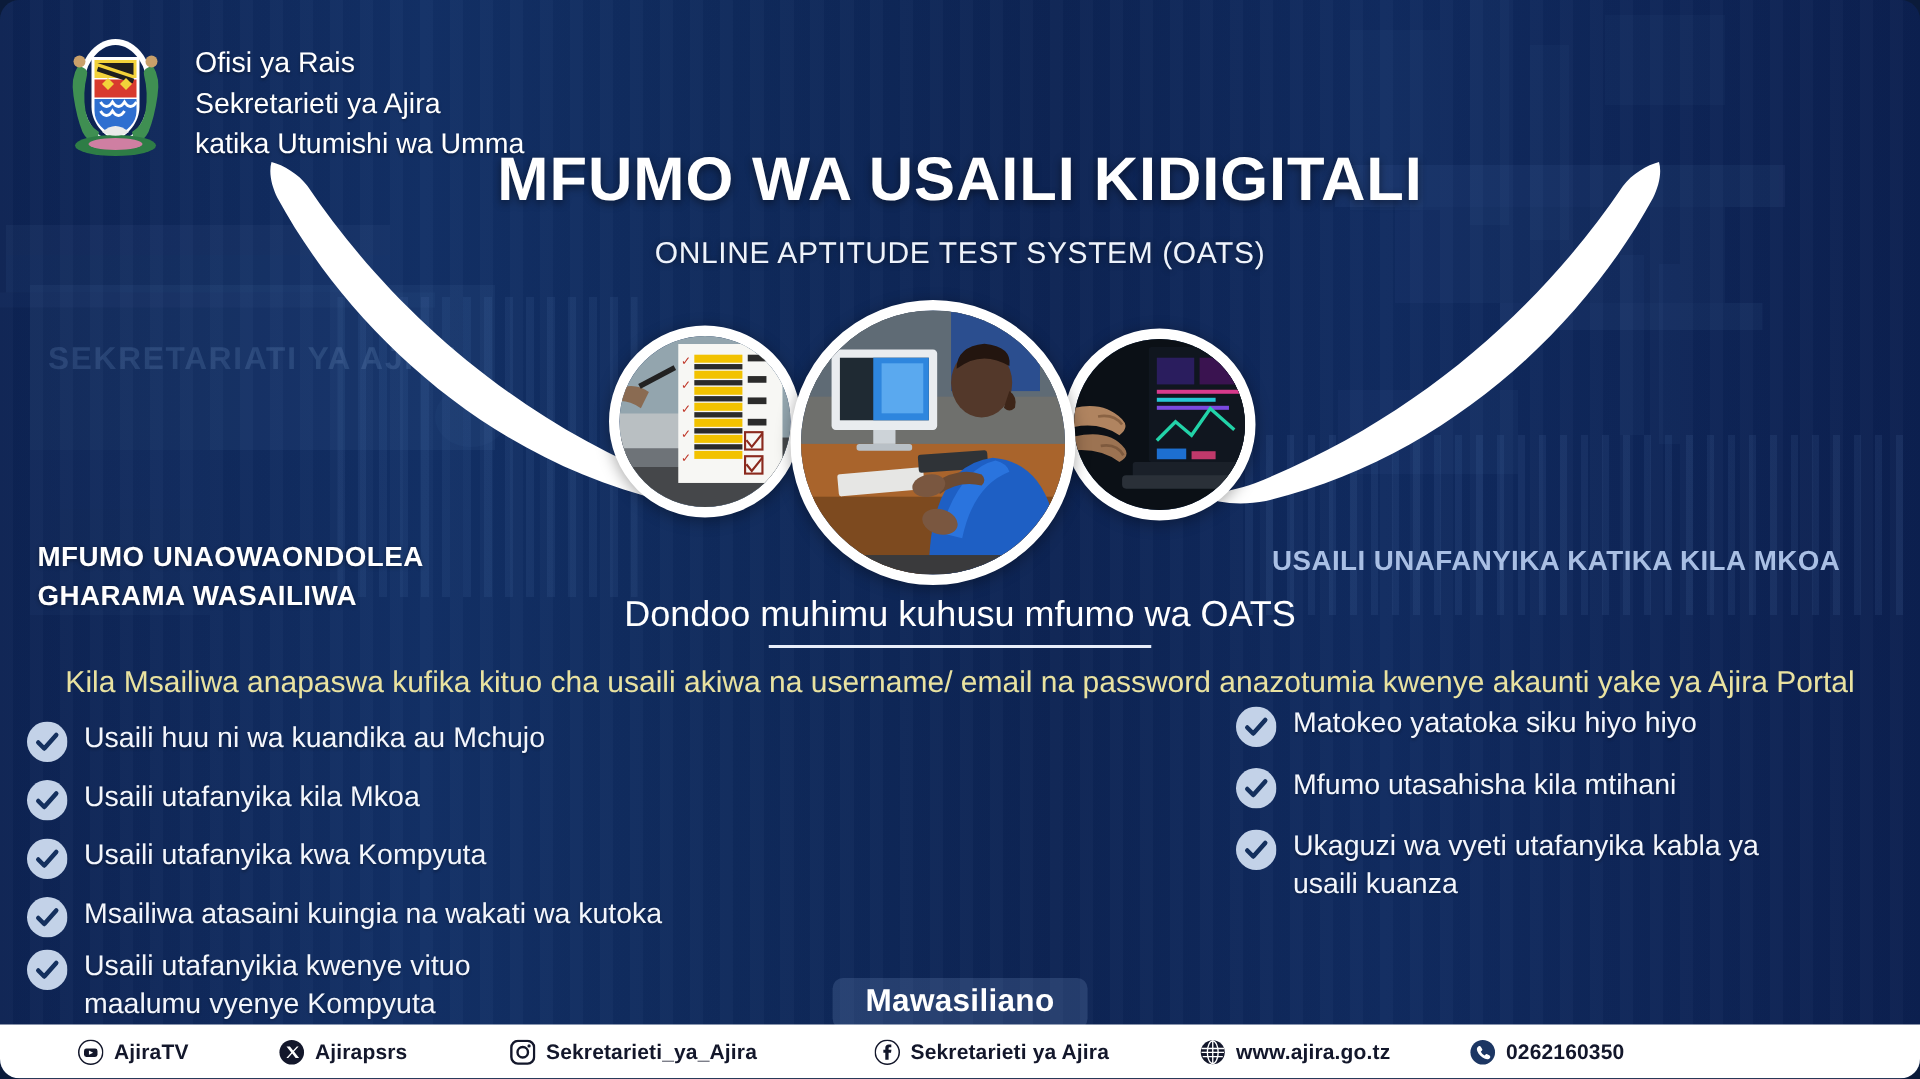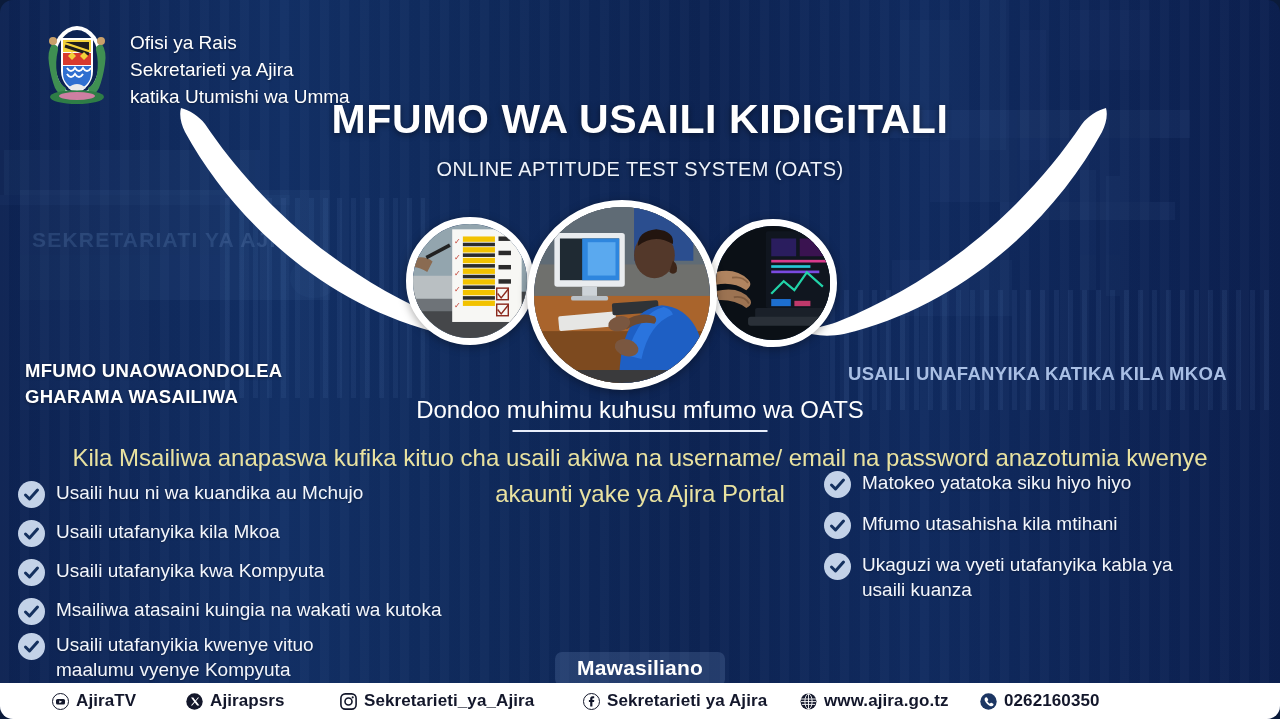--- a/index.html
+++ b/index.html
@@ -110,21 +110,21 @@
     position:absolute; left:0; right:0; top:396px; text-align:center;
     font-size:24px; font-weight:400; color:#ffffff;
   }
   .dondoo-rule {
     position:absolute; left:50%; transform:translateX(-50%); top:430px;
     width:255px; height:2px; background:#e8eefb;
   }
   .yellow-note {
     position:absolute; left:0; right:0; top:440px; text-align:center;
     padding:0 40px;
-    font-size:24px; line-height:1.5; color:#e9e2a0; font-weight:400;
+    font-size:20px; line-height:1.5; color:#e9e2a0; font-weight:400;
   }
 
   
   .col { position:absolute; }
   .col-left  { left:18px;  top:480px; width:470px; }
   .col-right { left:824px; top:470px; width:420px; }
 
   .bullet { display:flex; align-items:flex-start; gap:11px; margin-bottom:11px; }
   .col-left .bullet:nth-child(5) { margin-top:-4px; }
   .chk { flex:0 0 auto; width:27px; height:27px; margin-top:1px; }
@@ -141,21 +141,21 @@
     background:rgba(152,184,230,0.17);
     color:#ffffff; font-size:21px; font-weight:700; letter-spacing:.2px;
   }
 
   
   .footer {
     position:absolute; left:0; right:0; bottom:0; height:36px;
     background:#ffffff; display:flex; align-items:center;
   }
   .fitem { display:flex; align-items:center; gap:7px; position:absolute; }
-  .fitem .flabel { font-size:17px; font-weight:700; color:#13172b; letter-spacing:.1px; white-space:nowrap; }
+  .fitem .flabel { font-size:14px; font-weight:700; color:#13172b; letter-spacing:.1px; white-space:nowrap; }
   .ficon { width:17px; height:17px; flex:0 0 auto; }
 
   .f1 { left:52px; }  .f2 { left:186px; } .f3 { left:340px; }
   .f4 { left:583px; } .f5 { left:800px; } .f6 { left:980px; }
 </style>
 </head>
 <body>
 
 <div id="poster">
 

